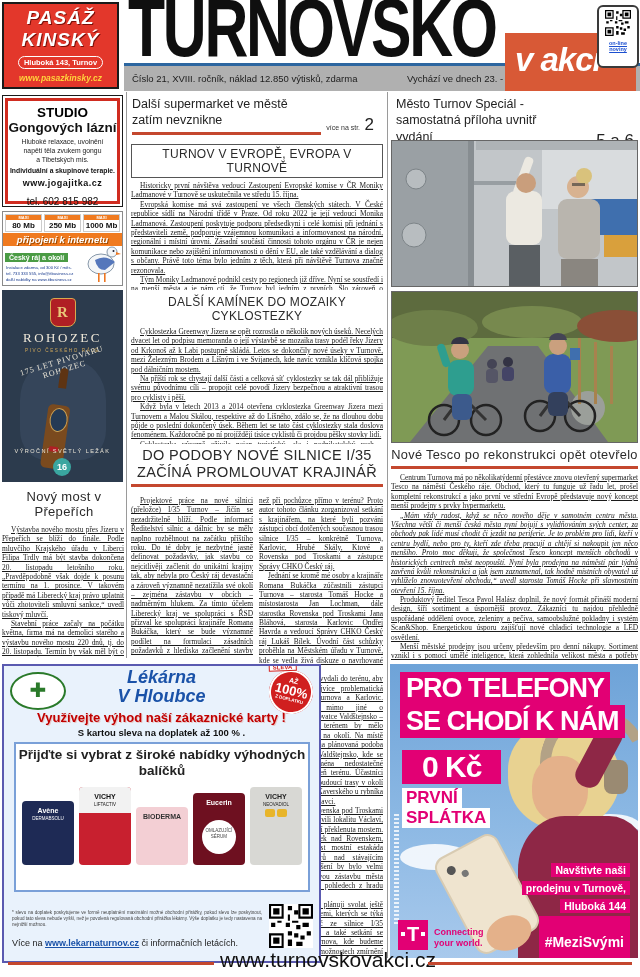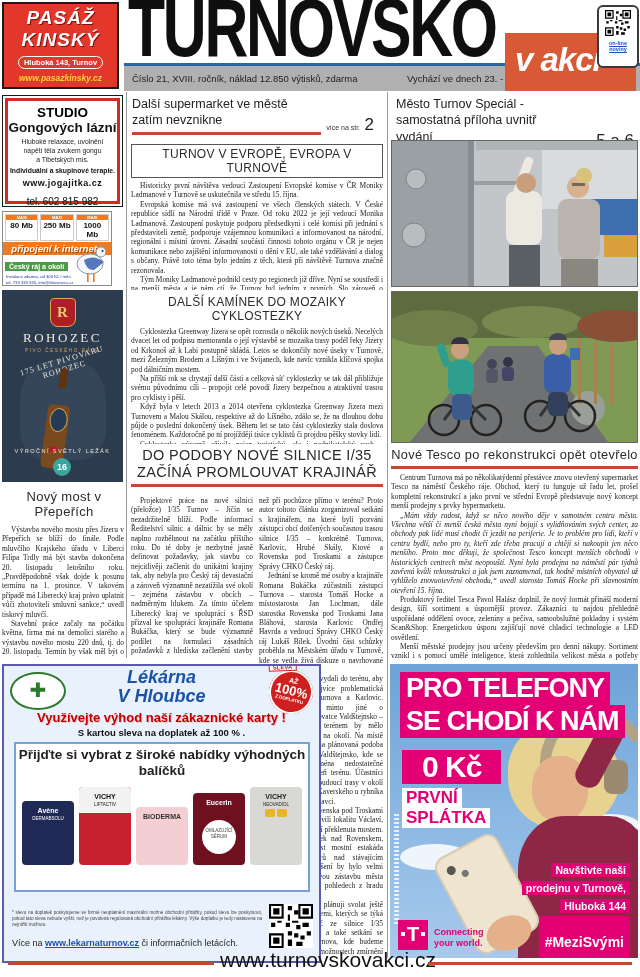--- a/index.html
+++ b/index.html
@@ -44,21 +44,21 @@
   
   .studio{left:2px;top:95px;width:121px;height:112px;border:1px solid #1a1a1a;box-sizing:border-box;
           background:#fff;padding:2px;}
   .studio .in{border:3px solid #d02c20;height:100%;box-sizing:border-box;text-align:center;}
   .studio .t1{font-size:13.5px;font-weight:bold;margin-top:4px;color:#000000;}
   .studio .t2{font-size:13.5px;font-weight:bold;color:#111;}
   .studio .d{font-size:6.8px;color:#222;line-height:1.3;margin-top:3px;}
   .studio .b{font-size:6.8px;font-weight:bold;color:#111;margin-top:3px;}
   .studio .u{font-size:9px;font-weight:bold;letter-spacing:.5px;margin-top:4px;color:#111;}
   .studio .tel{font-size:10px;font-weight:normal;margin-top:8px;color:#111;}
-  .inet{left:2px;top:211px;width:110px;height:75px;border:1px solid #8a8a8a;box-sizing:border-box;
+  .inet{left:2px;top:211px;width:121px;height:75px;border:1px solid #8a8a8a;box-sizing:border-box;
         background:#fff;overflow:hidden;}
   .inet .speeds{display:flex;gap:2px;padding:2px 2px 0 2px;}
   .inet .sp{flex:1;text-align:center;border:1px solid #ccc;}
   .inet .sp .mx{background:#f07a1f;color:#fff;font-size:4px;font-weight:bold;}
   .inet .sp .v{font-size:8px;font-weight:bold;color:#111;padding:1px 0;}
   .inet .banner{background:#f07a1f;color:#fff;font-size:9.5px;font-weight:bold;font-style:italic;
                 text-align:center;padding:1px 0;margin-top:1px;text-shadow:1px 1px 0 #9c4a00;}
   .inet .region{display:inline-block;background:#4a9b44;color:#fff;font-size:7px;font-weight:bold;
                 padding:1px 4px;margin:1px 0 0 2px;}
   .inet .tiny{font-size:4.2px;color:#14378c;line-height:1.4;margin:1px 0 0 3px;width:72px;}
@@ -77,21 +77,21 @@
   .bottle .bod{width:22px;height:64px;background:#7a4a1e;margin-top:17px;border-radius:5px;}
   .bottle .lab{position:absolute;left:3px;top:40px;width:16px;height:22px;background:#243a55;
                border:1px solid #caa052;border-radius:50%;}
   .rohozec .arc2{position:absolute;left:0;top:158px;width:121px;color:#e9e4d6;font-size:5.6px;letter-spacing:1.4px;}
   .rohozec .b12{position:absolute;left:51px;top:168px;width:18px;height:18px;border-radius:50%;
                 background:#3aa6a0;color:#fff;font-weight:bold;font-size:9px;line-height:18px;}
   .rohozec .ghost{position:absolute;left:18px;top:70px;width:86px;height:100px;background:#3d5068;
                   border-radius:40% 40% 30% 30%;opacity:.5;}
   
   .headline{color:#2b2b2b;text-align:center;letter-spacing:.3px;}
-  .body{font-family:"Liberation Serif",serif;font-size:7.4px;line-height:1.27;text-align:justify;color:#1b1b1b;}
+  .body{font-family:"Liberation Serif",serif;font-size:7.4px;line-height:1.27;text-align:justify;color:#1b1b1b;text-decoration:underline;}
   .body p{margin:0;text-indent:9px;}
   .cap{font-family:"Liberation Serif",serif;font-size:6.9px;font-style:italic;text-align:justify;color:#1b1b1b;margin-top:2px;}
   .evropa{left:131px;top:144px;width:252px;height:146px;overflow:hidden;}
   .evropa .hbox{border:1px solid #555;padding:2px 0;margin-bottom:3px;}
   .evropa .hbox .headline{font-size:12px;}
   .cyklo{left:131px;top:293px;width:252px;height:151px;overflow:hidden;}
   .cyklo .headline{font-size:12px;margin:2px 0 4px;}
   .silnice-h{left:131px;top:447px;width:252px;}
   .silnice-h .headline{font-size:14.5px;line-height:1.15;}
   .silnice-h .red-hline{margin-top:4px;}

